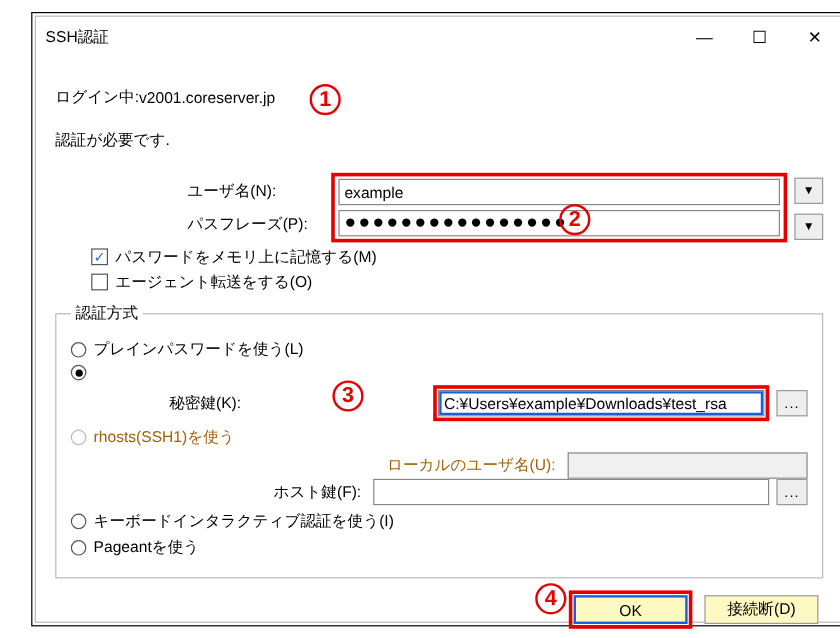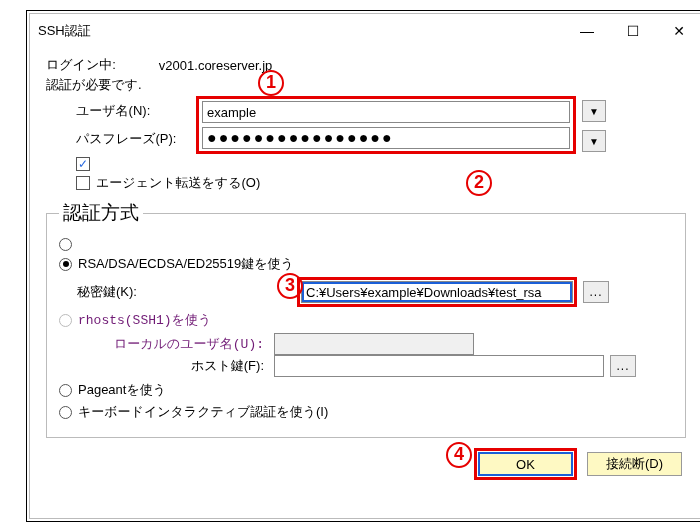--- a/index.html
+++ b/index.html
@@ -36,25 +36,26 @@
   .titlebar .title { flex: 1; }
   .titlebar .ctl {
     width: 46px; height: 34px;
     display: flex; align-items: center; justify-content: center;
     font-size: 14px;
   }
   .body {
     padding: 6px 16px 10px 16px;
     position: relative;
   }
-  .status-line { font-size: 13px; margin: 2px 0; display:flex; align-items:center;gap:43px; }
+  .status-line { font-size: 13px; margin: 18px 0; display:flex; align-items:center; }
   .row {
     display: flex;
     align-items: center;
     margin: 0 0;
+    justify-content: flex-end;
   }
   .lbl { font-size: 13px; }
   .w-label2 { width: 215px; text-align: right; padding-right: 10px; }
   .input {
     height: 22px;
     border: 1px solid #888;
     padding: 0 4px;
     font-size: 13px;
     background: #fff;
   }
@@ -81,29 +82,29 @@
     border: 1px solid #555;
     margin-right: 6px;
     display:flex; align-items:center; justify-content:center;
     color:#2a6adf; font-size:12px; line-height:1;
   }
   fieldset {
     border: 1px solid #bbb;
     margin: 8px 0 0 0;
     padding: 8px 12px 12px 12px;
   }
-  legend { font-size: 19px; padding: 0 4px; font-family: Liberation Serif, serif; }
+  legend { font-size: 13px; padding: 0 4px; font-family: Liberation Serif, serif; }
   .radio-row { display:flex; align-items:center; margin: 4px 0; font-size:13px; }
   .radio {
     width:13px; height:13px; border:1px solid #555; border-radius:50%;
     margin-right:6px; display:flex; align-items:center; justify-content:center;
   }
   .radio.sel::after { content:""; width:6px; height:6px; border-radius:50%; background:#000; }
   .radio.disabled { border-color:#bbb; }
-  .disabled-text { color:#701a75;font-family:Liberation Mono, monospace; }
+  .disabled-text { color:#a16207; }
   .btnbar {
     display:flex; justify-content:flex-end; align-items:center;
     gap: 10px; padding: 10px 4px 0 0;
   }
   .btn {
     min-width: 95px; height: 24px;
     border:1px solid #999;
     background: #fef9c3;
     text-align:center;
     line-height: 22px;
@@ -178,36 +179,37 @@
           <div class="dd-btn">
               <span>▼</span>
             </div>
         </div>
       </div>
 
       <div class="cb-row">
         <div class="cb">
             <span>✓</span>
           </div>
+        <span>パスワードをメモリ上に記憶する(M)</span>
       </div>
       <div class="cb-row">
         <div class="cb"></div>
         <span>エージェント転送をする(O)</span>
       </div>
 
       <fieldset>
         <legend>認証方式</legend>
 
         <div class="radio-row">
           <div class="radio"></div>
+          <span>プレインパスワードを使う(L)</span>
         </div>
 
         <div class="radio-row">
           <div class="radio sel"></div>
-          <span>RSA/DSA/ECDSA/ED25519鍵を使う</span>
         </div>
 
         <div class="row" style="margin-left:18px; position:relative;">
           <span class="lbl" style="width:90px;">秘密鍵(K):</span>
           <div class="annot" style="left:200px; top:-4px; position:absolute;">
               <span>3</span>
             </div>
           <div class="red-box" style="margin-left:130px; width:280px;">
             <input class="input hl-blue-inner" style="width: 100%;" value="C:¥Users¥example¥Downloads¥test_rsa">
           </div>
@@ -229,26 +231,26 @@
         <div class="row">
           <span class="lbl w-label2">ホスト鍵(F):</span>
           <div class="input" style="width:330px;"></div>
           <div class="browse-btn">
               <span>...</span>
             </div>
         </div>
 
         <div class="radio-row">
           <div class="radio"></div>
+          <span>キーボードインタラクティブ認証を使う(I)</span>
+        </div>
+
+        <div class="radio-row">
+          <div class="radio"></div>
           <span>Pageantを使う</span>
-        </div>
-
-        <div class="radio-row">
-          <div class="radio"></div>
-          <span>キーボードインタラクティブ認証を使う(I)</span>
         </div>
       </fieldset>
 
       <div class="btnbar" style="position:relative;">
         <div class="annot" style="left:400px; top:4px; position:absolute;">
             <span>4</span>
           </div>
         <div class="red-box" style="padding:1px;">
           <div class="btn primary">OK</div>
         </div>

